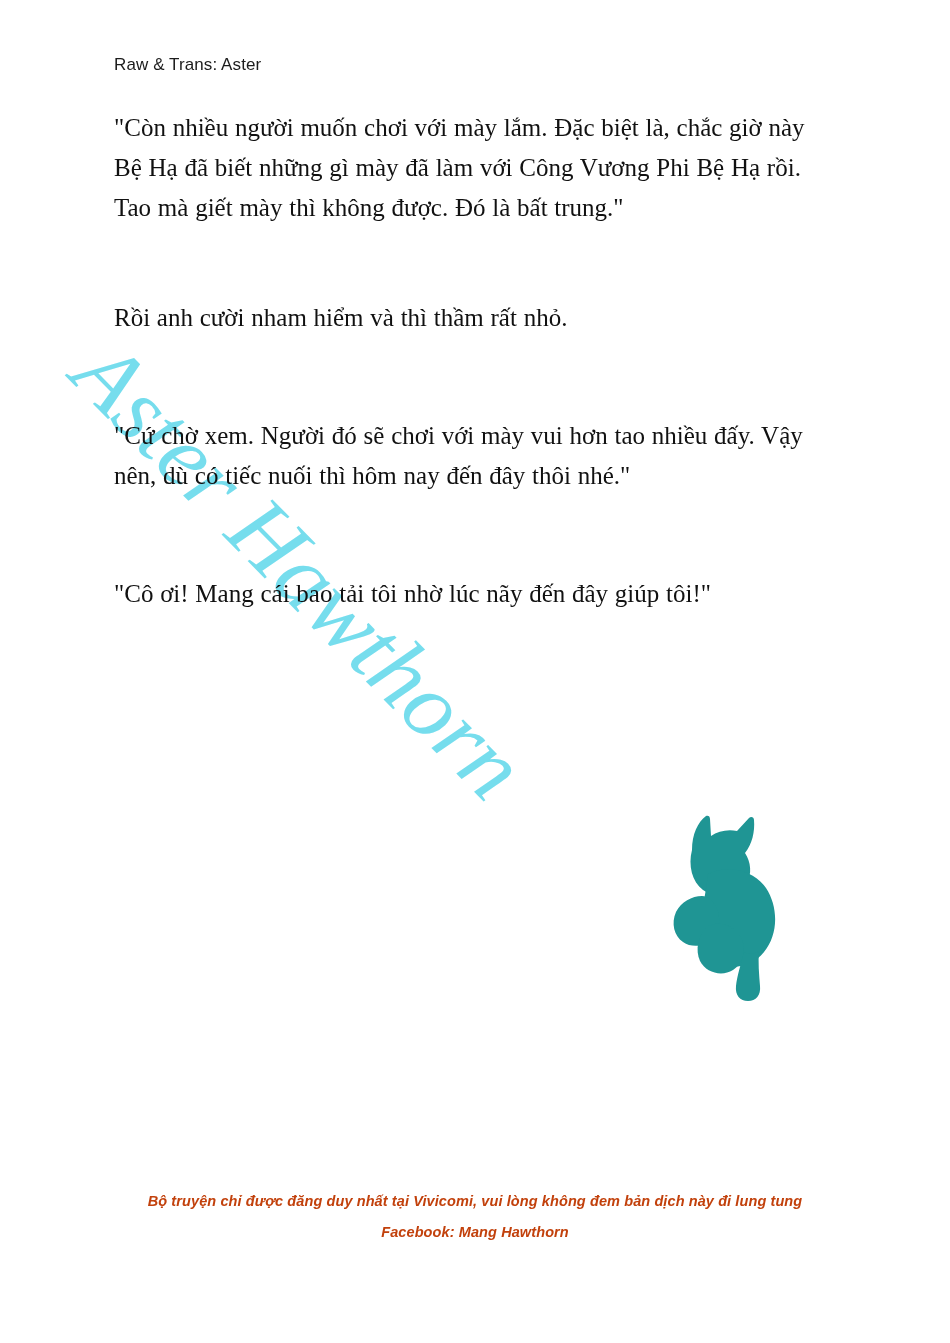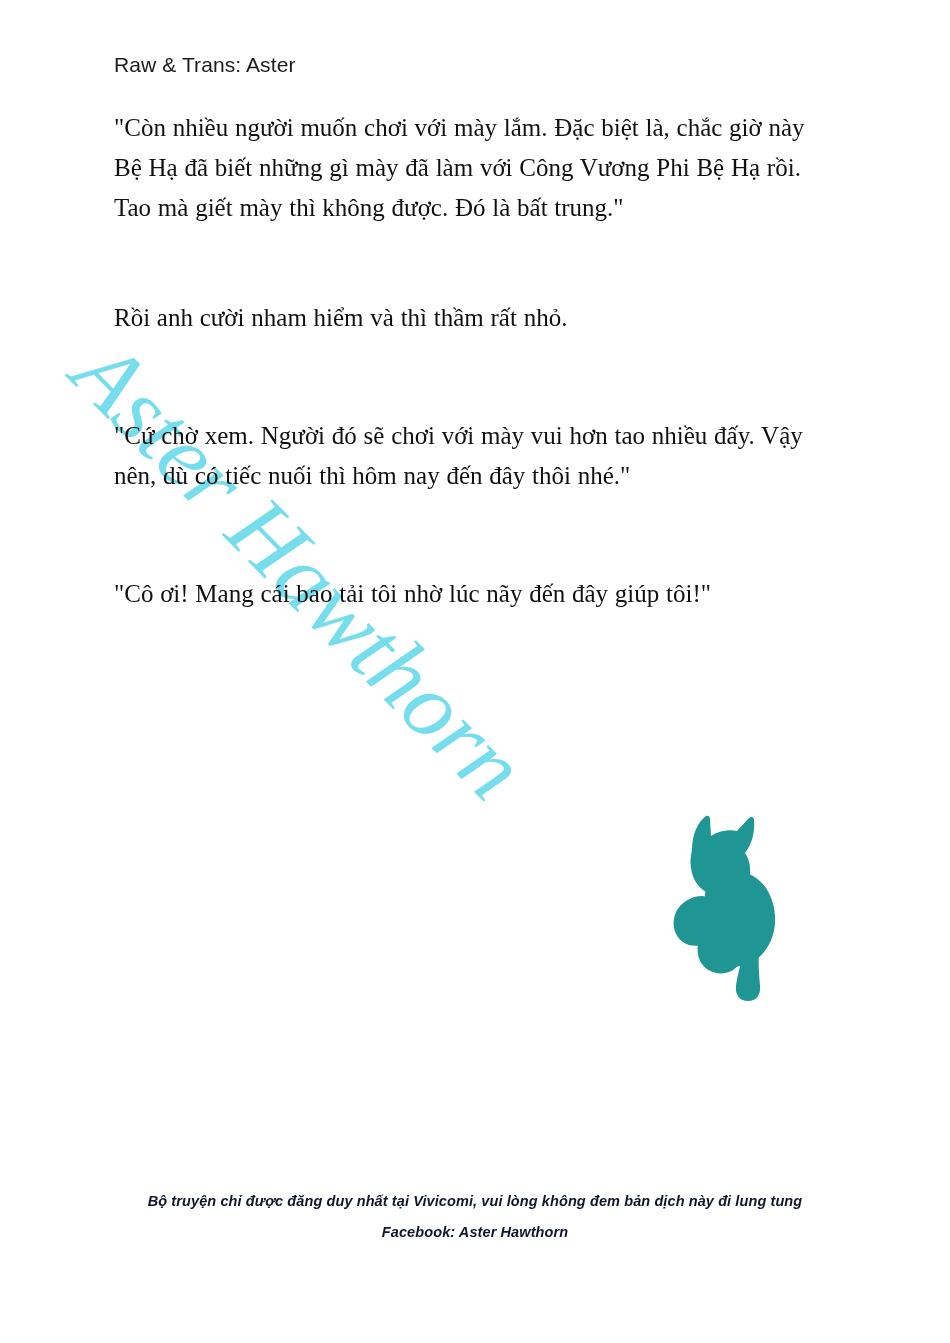--- a/index.html
+++ b/index.html
@@ -23,21 +23,21 @@
     background: #ffffff;
     overflow: hidden;
   }
 
   
   .credit-line {
     position: absolute;
     left: 114px;
     top: 55px;
     font-family: "Liberation Sans", "DejaVu Sans", sans-serif;
-    font-size: 21px;
+    font-size: 17px;
     line-height: 20px;
     color: #1c1c1c;
     letter-spacing: 0.1px;
     white-space: nowrap;
   }
 
   
   .body-text {
     position: absolute;
     left: 114px;
@@ -104,21 +104,21 @@
     width: 950px;
     text-align: center;
     z-index: 3;
   }
   .footer-note .fn-line {
     font-family: "Liberation Sans", "DejaVu Sans", sans-serif;
     font-weight: bold;
     font-style: italic;
     font-size: 14.5px;
     line-height: 31px;
-    color: #0f172a;
+    color: #c2410c;
     letter-spacing: 0.1px;
     white-space: nowrap;
   }
 
   
   .site-logo {
     position: absolute;
     left: 20px;
     top: 1288px;
     width: 160px;
@@ -193,17 +193,17 @@
                  C87 183 92 189 100 189
                  C108 189 113 183 112 174
                  C111 162 110 150 111 139
                  C107 142 101 143 96 140 Z"></path>
       </g>
     </svg>
   </div>
 
   <div class="footer-note">
     <div class="fn-line">Bộ truyện chỉ được đăng duy nhất tại Vivicomi, vui lòng không đem bản dịch này đi lung tung</div>
-    <div class="fn-line">Facebook: Aster Hawthorn</div>
+    <div class="fn-line">Facebook: Mang Hawthorn</div>
   </div>
 
 
 </div>
 
 </body></html>

